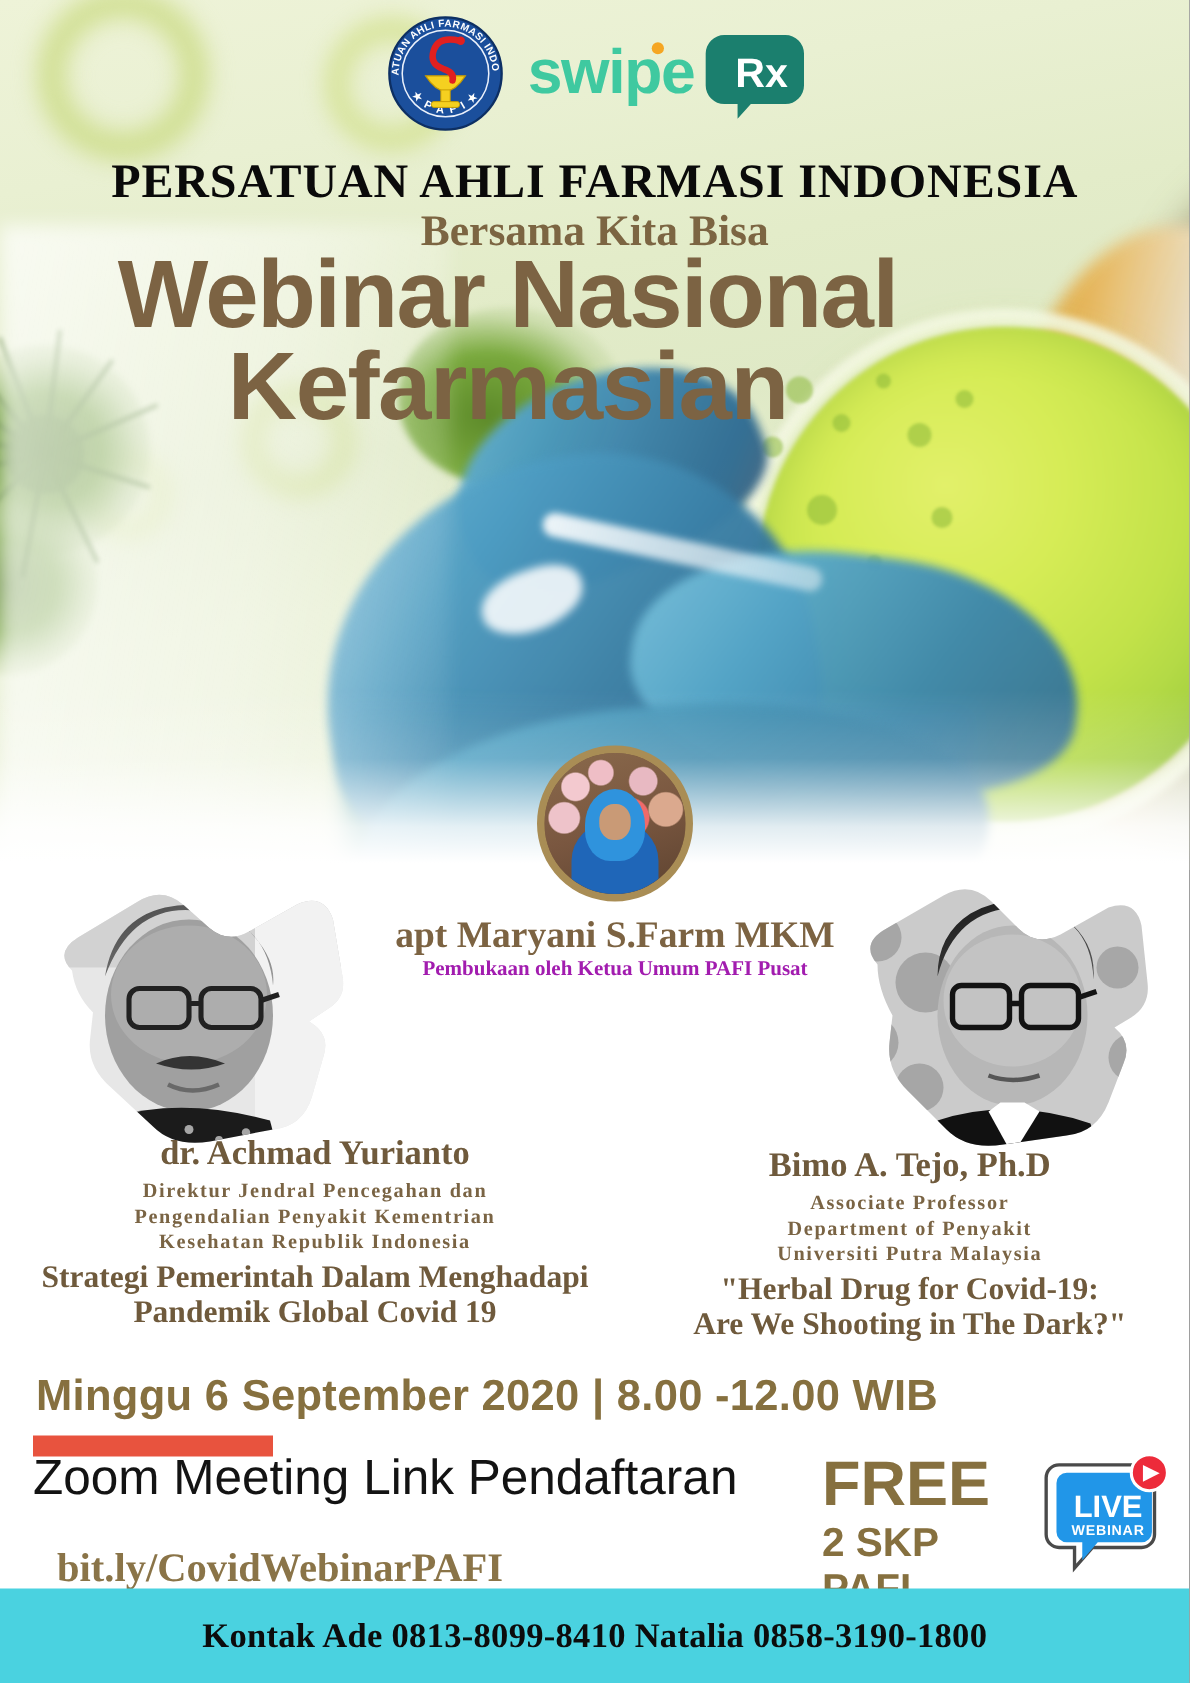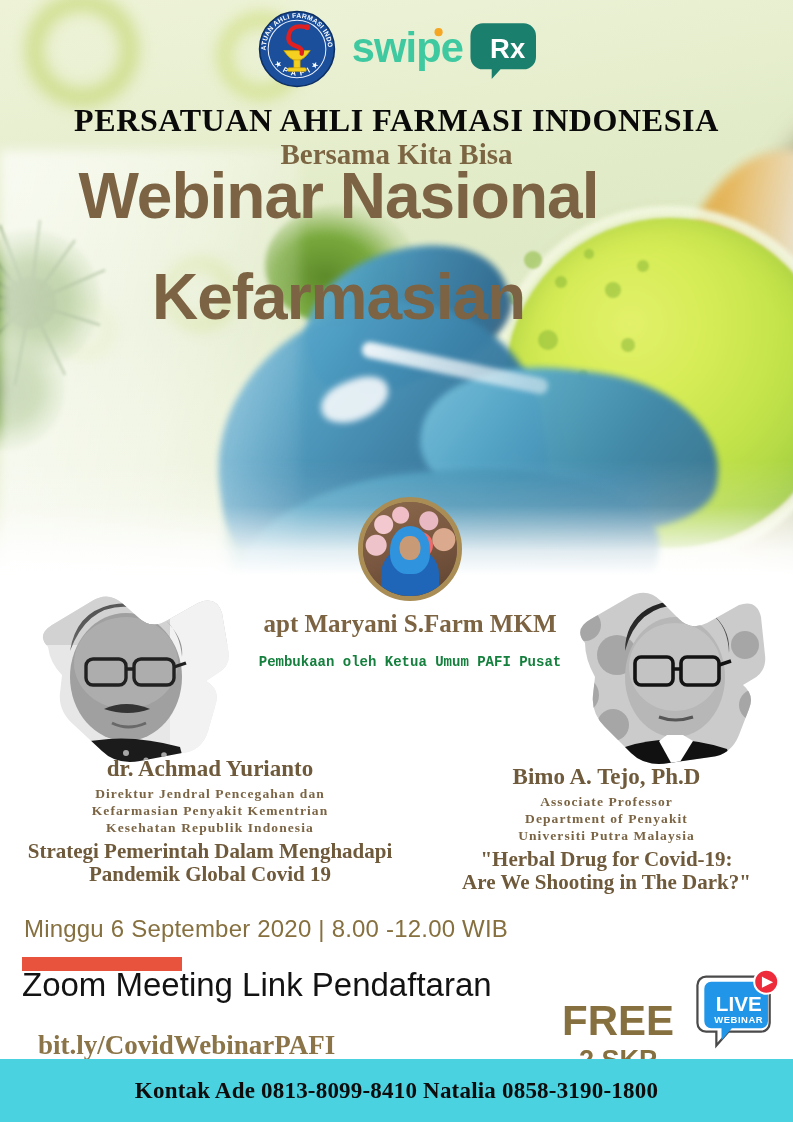--- a/index.html
+++ b/index.html
@@ -226,21 +226,21 @@
     width: 677px;
     text-align: center;
     font-family: "Liberation Sans", sans-serif;
     font-weight: bold;
     font-size: 64px;
     line-height: .96em;
     color: #7c6343;
     letter-spacing: -1px;
     z-index: 10;
   }
-  .big-title .l2 { display: block; margin-top: 40px; }
+  .big-title .l2 { display: block; }
 
   
   .host-wrap {
     position: absolute;
     left: 0; top: 497px;
     width: 793px;
     text-align: center;
     z-index: 12;
     padding-left: 27px;
   }
@@ -289,25 +289,25 @@
     border-radius: 46%;
   }
   .host-name {
     margin-top: 9px;
     font-family: "Liberation Serif", serif;
     font-weight: bold;
     font-size: 25px;
     color: #7c6342;
   }
   .host-role {
-    margin-top: 16px;
-    font-family: Liberation Mono, monospace;
+    margin-top: 1px;
+    font-family: Liberation Serif, serif;
     font-weight: bold;
     font-size: 14px;
-    color: #15803d;
+    color: #a21caf;
   }
 
   
   .speaker-photo {
     position: absolute;
     width: 220px; height: 185px;
     overflow: hidden;
     z-index: 8;
   }
   .sp-left  { left: 30px;  top: 585px; }
@@ -347,22 +347,22 @@
     line-height: 1.1em;
     margin-top: 3px;
     color: #6f5a3c;
   }
 
   
   .datetime {
     position: absolute;
     left: 24px; top: 915px;
     font-family: "Liberation Sans", sans-serif;
-    font-weight: normal;
-    font-size: 24px;
+    font-weight: bold;
+    font-size: 29px;
     color: #86703f;
     letter-spacing: .2px;
     z-index: 10;
   }
   .red-bar {
     position: absolute;
     left: 22px; top: 957px;
     width: 160px; height: 14px;
     background: #e8533e;
     z-index: 10;
@@ -382,24 +382,23 @@
     font-weight: bold;
     font-size: 27px;
     color: #8a7448;
     z-index: 10;
   }
 
   
   .free-block {
     position: absolute;
     left: 548px; top: 968px;
-    text-align: center;
+    text-align: left;
     width: 140px;
     z-index: 10;
-    margin-top: 32px;
   }
   .free-word {
     font-family: "Liberation Sans", sans-serif;
     font-weight: bold;
     font-size: 42px;
     color: #86703f;
     line-height: 1em;
   }
   .skp-word {
     font-family: "Liberation Sans", sans-serif;
@@ -626,21 +625,21 @@
         <path d="M70 162 Q118 146 172 164 L178 185 L64 185 Z" fill="#1d1d1d"></path>
         <path d="M104 156 L120 185 L138 156 L128 150 L112 150 Z" fill="#f2f2f2"></path>
       </g>
     </svg>
   </div>
 
   <div class="speaker-block sb-left">
     <div class="sp-name">dr. Achmad Yurianto</div>
     <div class="sp-aff">
       <div>Direktur Jendral Pencegahan dan</div>
-      <div>Kefarmasian Penyakit Kementrian</div>
+      <div>Pengendalian Penyakit Kementrian</div>
       <div>Kesehatan Republik Indonesia</div>
     </div>
     <div class="sp-topic">
       <div>Strategi Pemerintah Dalam Menghadapi</div>
       <div>Pandemik Global Covid  19</div>
     </div>
   </div>
 
   <div class="speaker-block sb-right">
     <div class="sp-name">Bimo A. Tejo, Ph.D</div>

